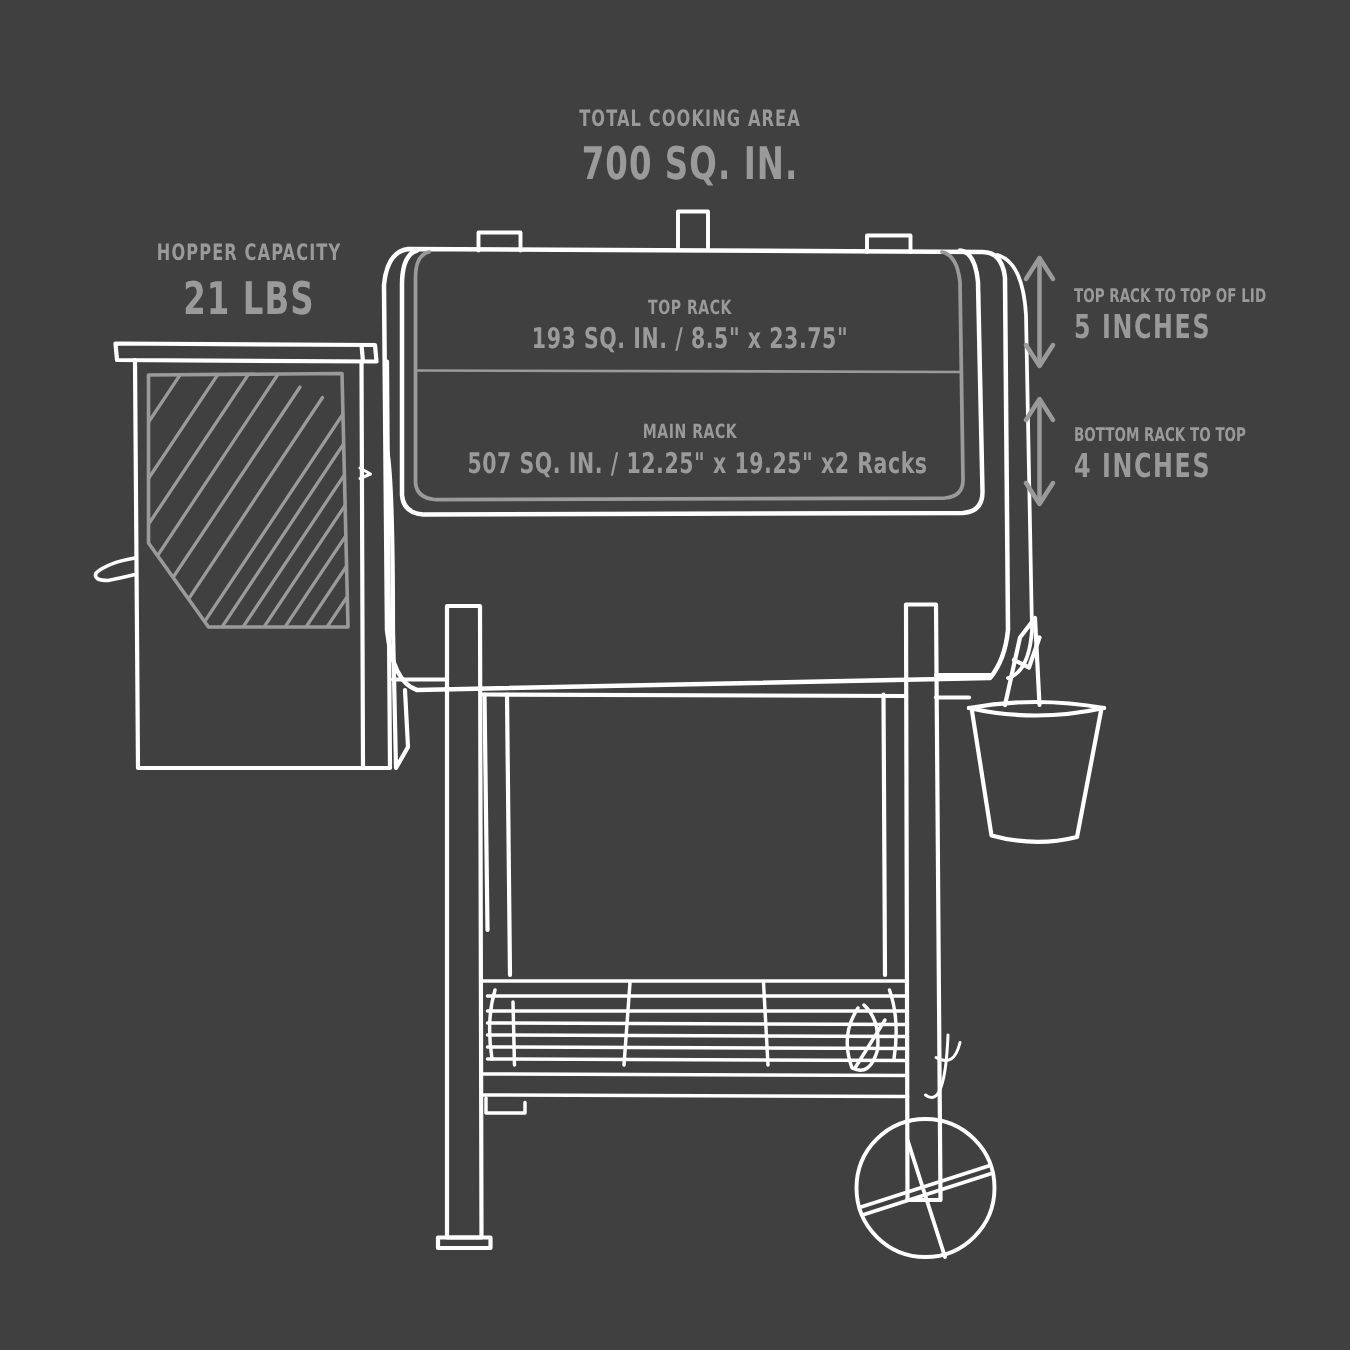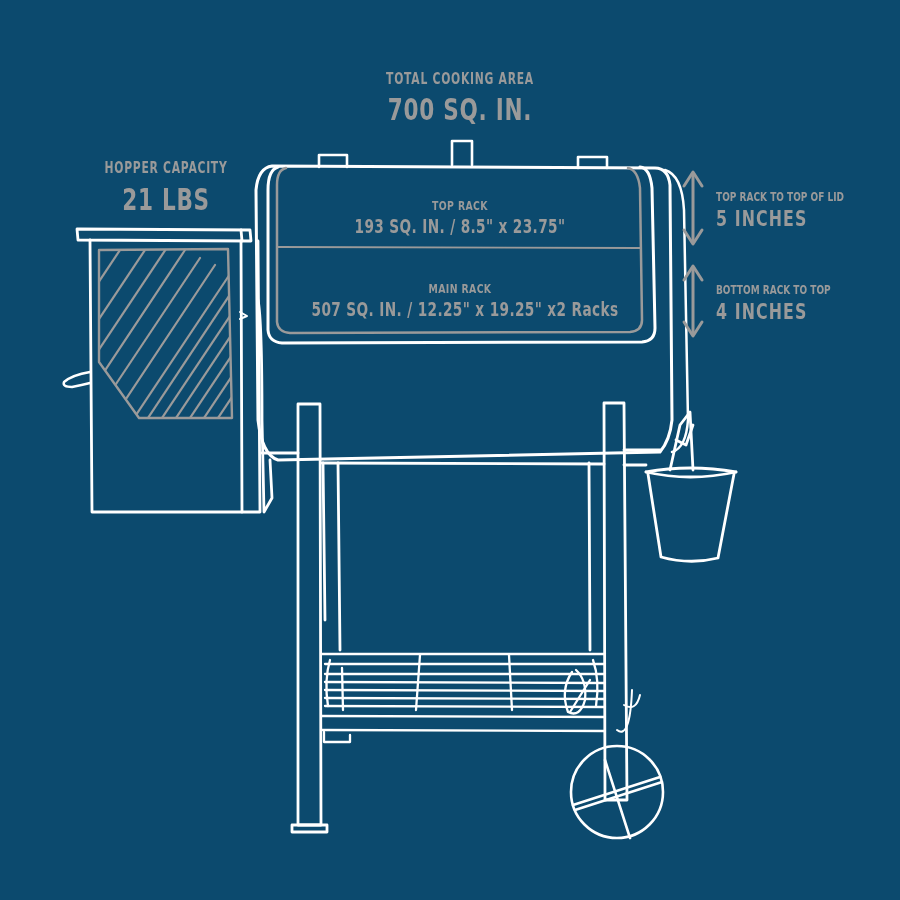--- a/index.html
+++ b/index.html
@@ -1,17 +1,17 @@
 <!DOCTYPE html>
 <html><head>
 <meta charset="utf-8">
 <style>
   html, body { margin: 0; padding: 0; background: #000; }
   body { width: 900px; height: 900px; position: relative; overflow: hidden; }
-  .stage { position: absolute; inset: 0; width: 900px; height: 900px; background: #0c4a6e; }
+  .stage { position: absolute; inset: 0; width: 900px; height: 900px; background: #404040; }
   svg.drawing { position: absolute; left: 0; top: 0; width: 900px; height: 900px; }
   .lbl {
     position: absolute;
     color: #9a9a9a;
     font-family: "DejaVu Sans", "Liberation Sans", sans-serif;
     font-weight: bold;
     text-align: center;
     white-space: nowrap;
     line-height: 1;
     transform-origin: center top;

